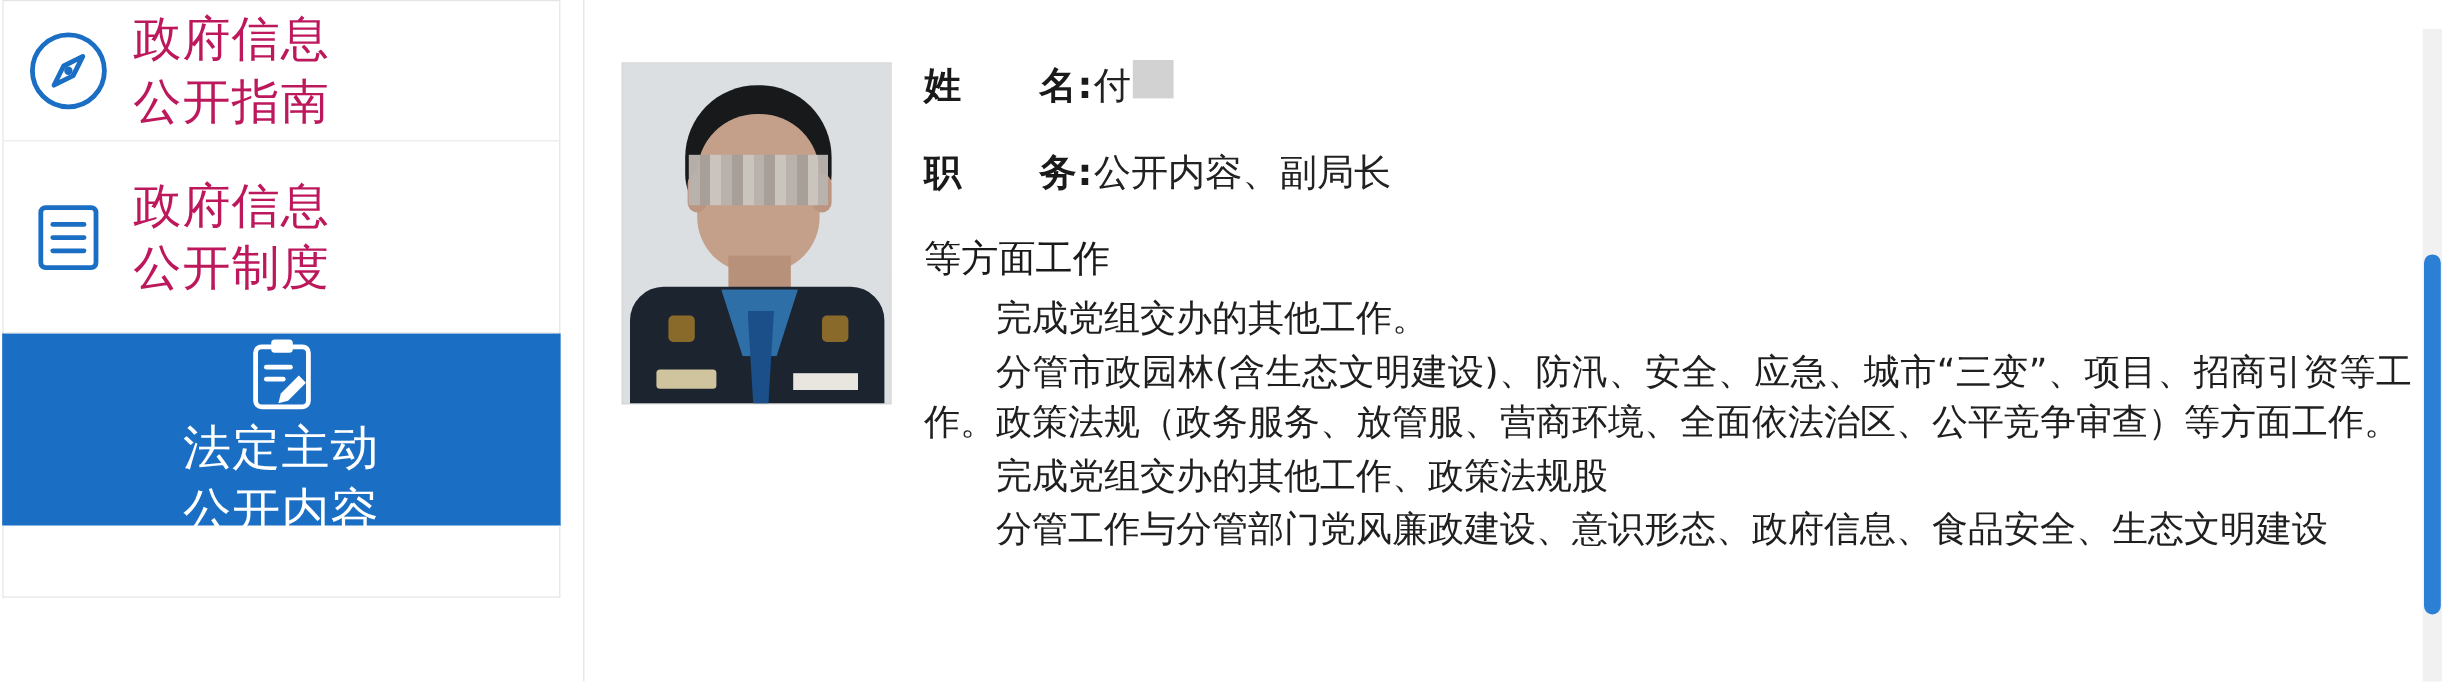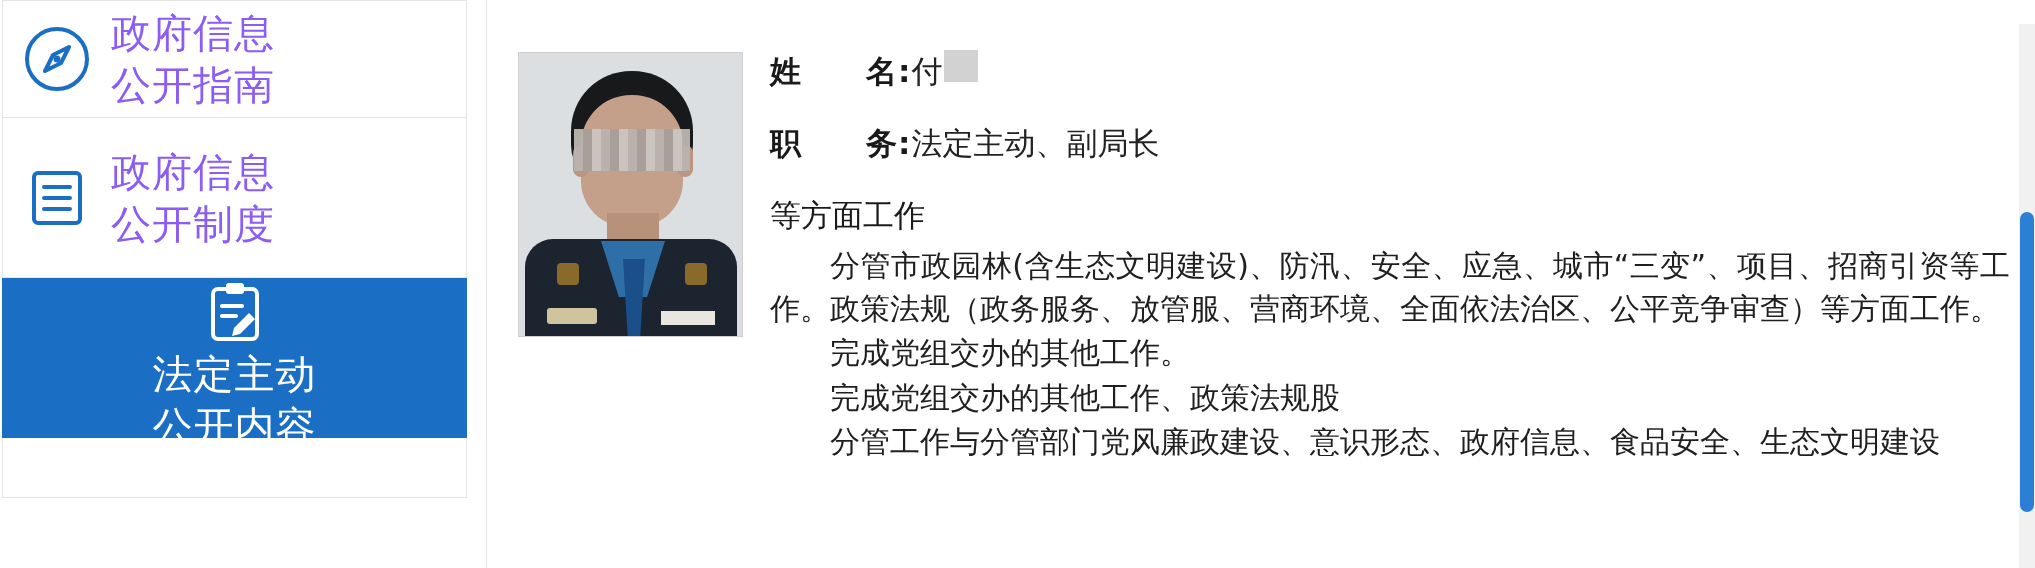--- a/index.html
+++ b/index.html
@@ -45,21 +45,21 @@
 
   .nav-item .icon-box {
     width: 108px;
     min-width: 108px;
     display: flex;
     align-items: center;
     justify-content: center;
   }
 
   .nav-label {
-    color: #8b5cf6;
+    color: #be185d;
     font-size: 40px;
     line-height: 1.30;
     letter-spacing: 1px;
     white-space: pre-line;
     flex: 1;
   }
 
   .nav-item.active {
     background: #1a6fc4;
     border-color: #1a6fc4;
@@ -280,28 +280,28 @@
     <div class="fields">
 
       <div class="field-row">
         <span class="field-label">姓　　名:</span>
         <span class="field-value">付</span>
         <span class="redact"></span>
       </div>
 
       <div class="field-row">
         <span class="field-label">职　　务:</span>
-        <span class="field-value">法定主动、副局长</span>
+        <span class="field-value">公开内容、副局长</span>
       </div>
 
       <div class="section-title">等方面工作</div>
 
       <div class="body-text">
+        <p>完成党组交办的其他工作。</p>
         <p>分管市政园林(含生态文明建设)、防汛、安全、应急、城市“三变”、项目、招商引资等工作。政策法规（政务服务、放管服、营商环境、全面依法治区、公平竞争审查）等方面工作。</p>
-        <p>完成党组交办的其他工作。</p>
         <p>完成党组交办的其他工作、政策法规股</p>
         <p>分管工作与分管部门党风廉政建设、意识形态、政府信息、食品安全、生态文明建设</p>
       </div>
     </div>
 
     <div class="scrollbar-track">
       <div class="scrollbar-thumb"></div>
     </div>
   </div>
 </div>

